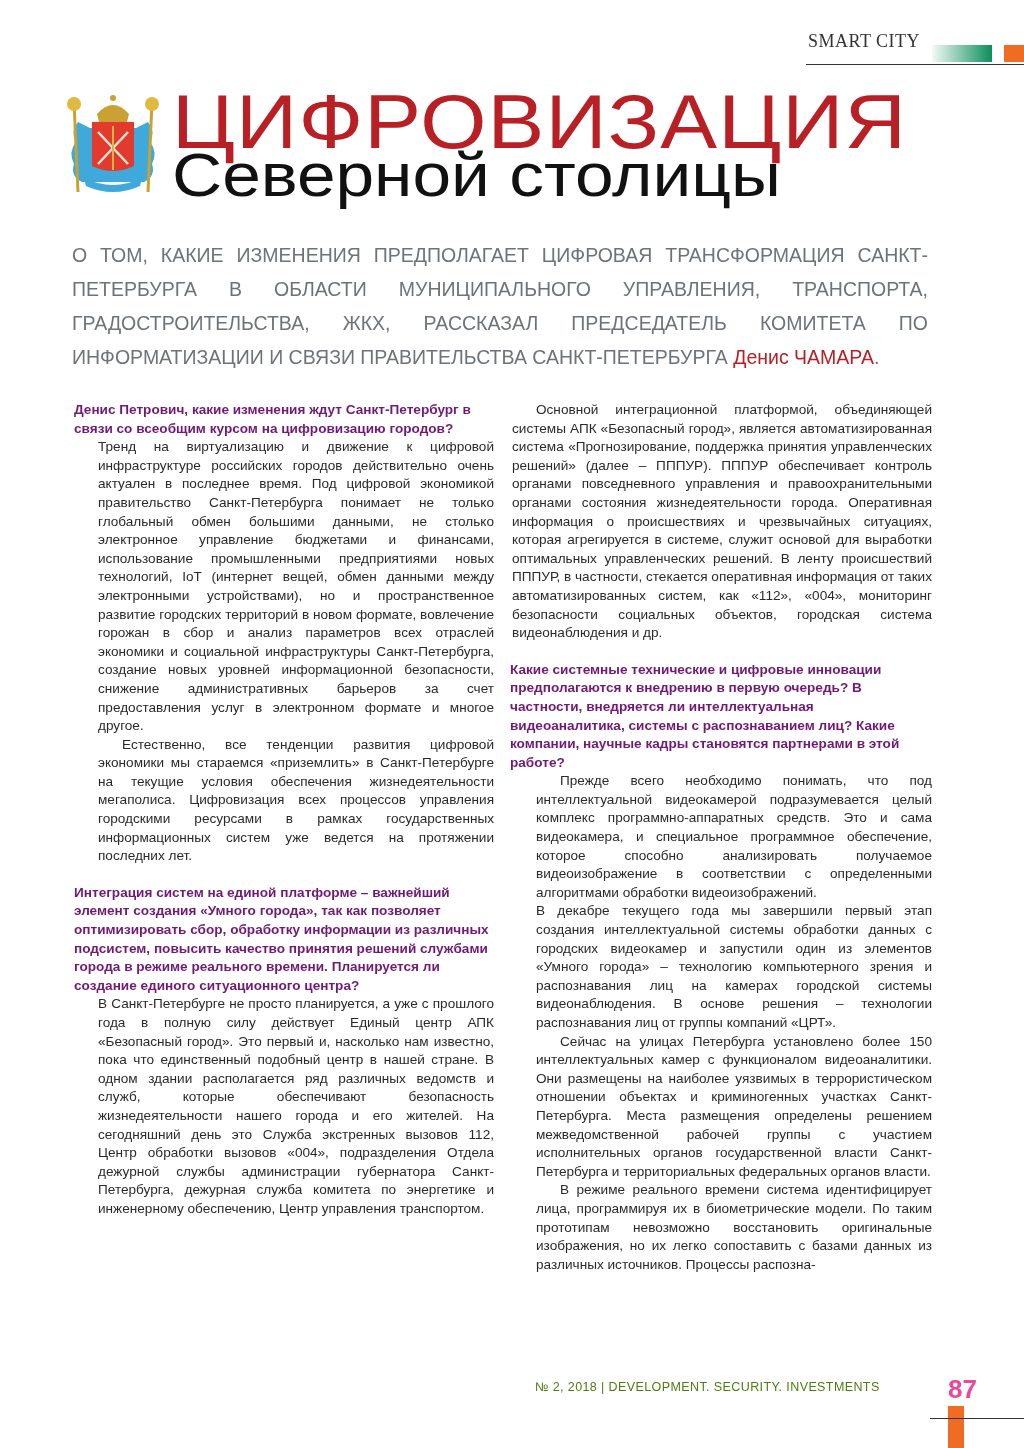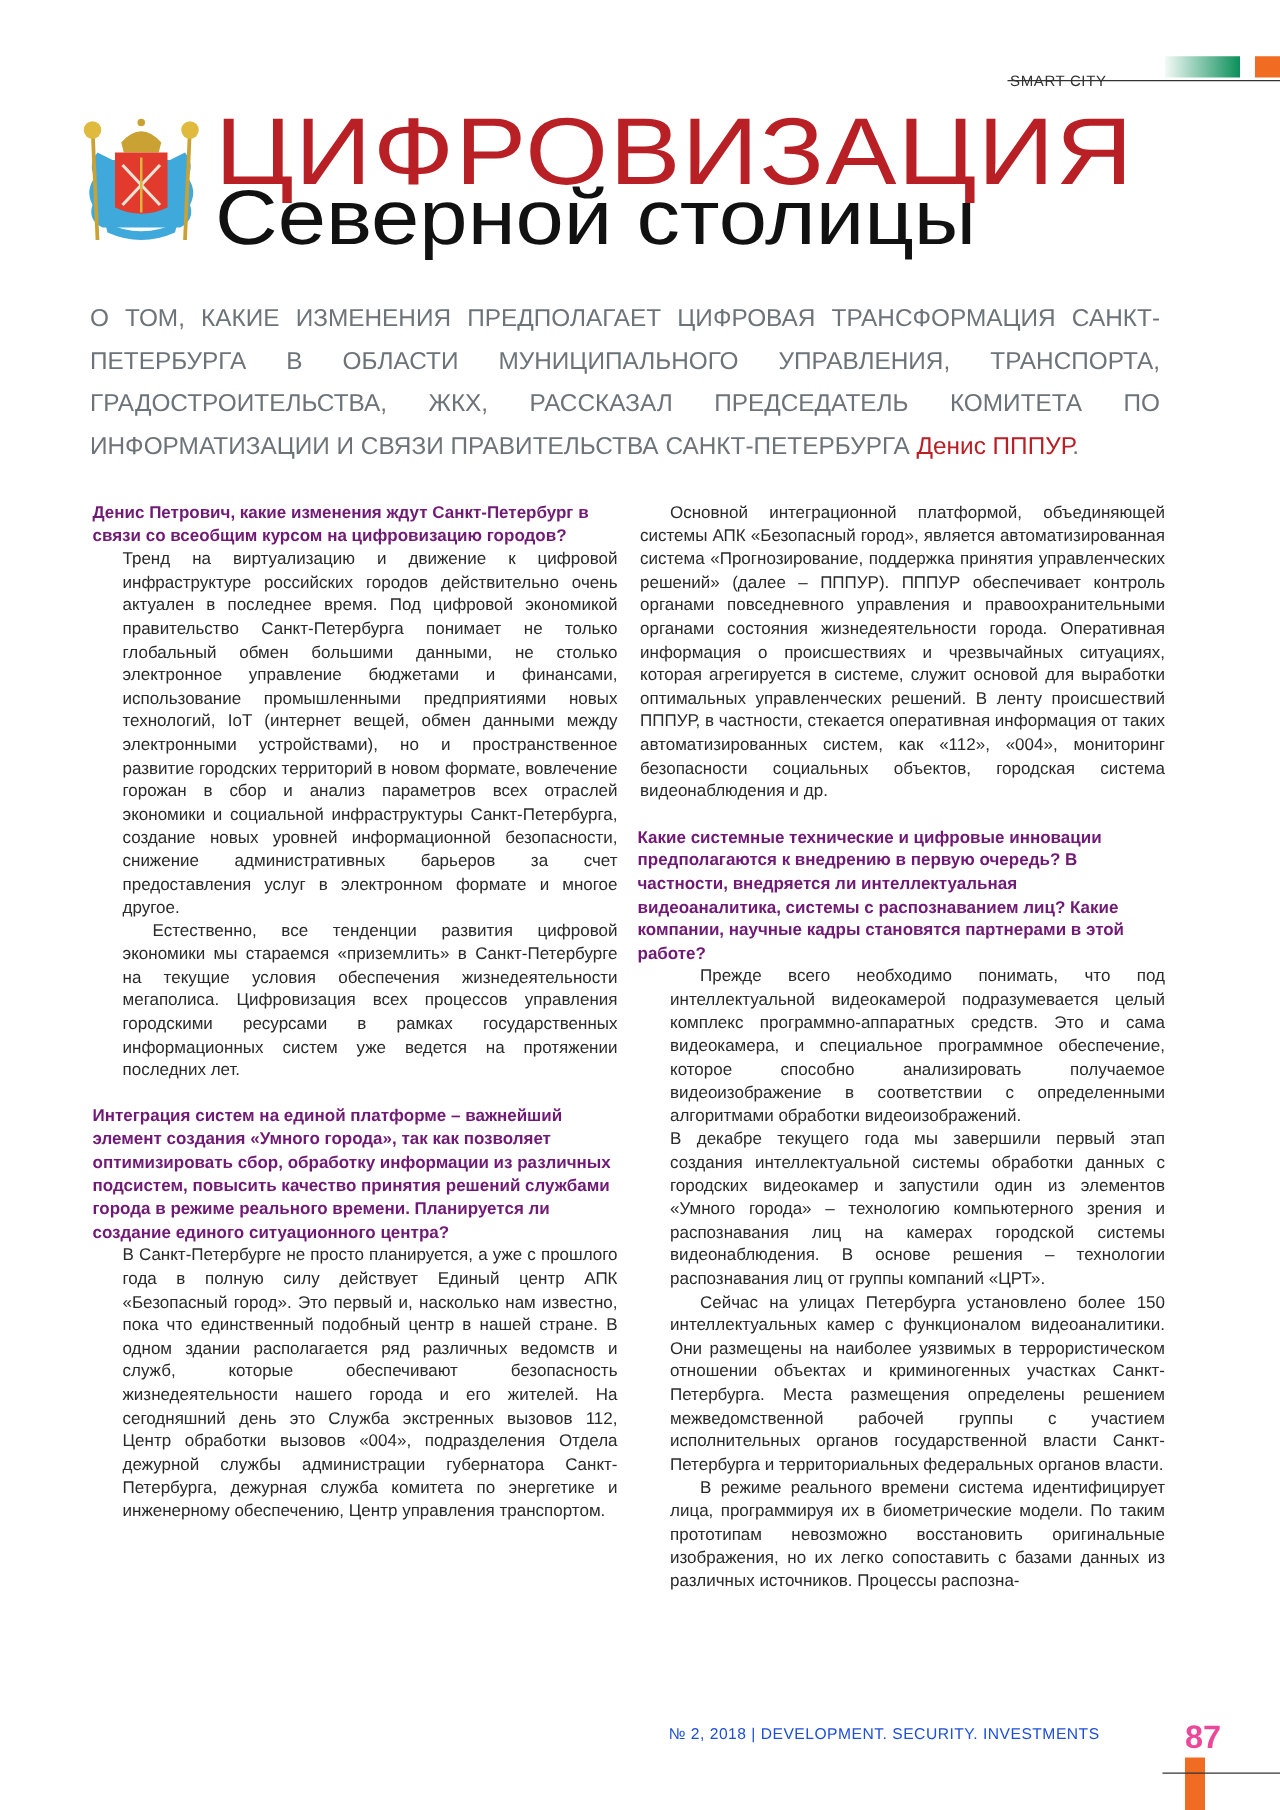--- a/index.html
+++ b/index.html
@@ -1,19 +1,19 @@
 <!DOCTYPE html>
 <html><head>
 <meta charset="utf-8">
 <style>
   html, body { margin: 0; padding: 0; background: #ffffff; }
   body { width: 1024px; height: 1448px; position: relative; overflow: hidden; font-family: "Liberation Sans", sans-serif; color: #231f20; }
 
   
-  .section-label { position: absolute; left: 808px; top: 58px; font-size: 12px; letter-spacing: 0.5px; color: #333; font-family: Liberation Sans, sans-serif; }
+  .section-label { position: absolute; left: 808px; top: 31px; font-size: 18px; letter-spacing: 0.5px; color: #333; font-family: Liberation Serif, serif; }
   .header-rule { position: absolute; left: 806px; top: 64px; width: 218px; height: 1px; background: #333; }
   .header-gradient { position: absolute; left: 932px; top: 45px; width: 60px; height: 17px; background: linear-gradient(90deg, rgba(13,148,92,0.05), #0b8f5a); }
   .header-orange { position: absolute; left: 1004px; top: 45px; width: 20px; height: 17px; background: #ef6c22; }
 
   
   .coat { position: absolute; left: 64px; top: 92px; width: 98px; height: 104px; }
 
   
   .title-main { position: absolute; left: 172px; top: 84px; font-size: 76px; line-height: 76px; color: #b92025; letter-spacing: 1px; font-family: "Liberation Sans", sans-serif; transform: scaleX(1.12); transform-origin: left top; white-space: nowrap; }
   .title-sub { position: absolute; left: 172px; top: 144px; font-size: 62px; line-height: 62px; color: #111; font-family: "Liberation Sans", sans-serif; transform: scaleX(1.12); transform-origin: left top; white-space: nowrap; }
@@ -26,21 +26,21 @@
   .col { position: absolute; top: 401px; width: 420px; font-size: 13.6px; line-height: 18.6px; color: #2a2a2a; }
   .col-left { left: 74px; }
   .col-right { left: 512px; }
   .q { font-weight: bold; color: #701a75; margin: 0; text-align: left; }
   .p { margin: 0; padding-left: 24px; text-align: justify; text-indent: 0; }
   .p.indent { text-indent: 24px; }
   .gap { height: 18px; }
   .col-right .p.first { padding-left: 0; }
 
   
-  .footer-text { position: absolute; left: 535px; top: 1380px; font-size: 12.5px; color: #1d4ed8; letter-spacing: 0.4px; white-space: nowrap; }
+  .footer-text { position: absolute; left: 535px; top: 1380px; font-size: 12.5px; color: #4d7c0f; letter-spacing: 0.4px; white-space: nowrap; }
   .page-num { position: absolute; left: 948px; top: 1374px; font-size: 26px; font-weight: bold; color: #ec4899; }
   .footer-rule { position: absolute; left: 930px; top: 1418px; width: 94px; height: 1px; background: #333; }
   .footer-orange { position: absolute; left: 948px; top: 1406px; width: 16px; height: 42px; background: #ef6c22; }
 </style>
 </head>
 <body>
 
 <div class="section-label">SMART CITY</div>
 <div class="header-gradient"></div>
 <div class="header-orange"></div>
@@ -65,21 +65,21 @@
 
     <line x1="34" y1="40" x2="64" y2="72" stroke="#e9e4d6" stroke-width="2.5"></line>
     <line x1="64" y1="40" x2="34" y2="72" stroke="#e9e4d6" stroke-width="2.5"></line>
     <line x1="49" y1="34" x2="49" y2="78" stroke="#d9b640" stroke-width="2"></line>
   </svg>
 </div>
 
 <div class="title-main">ЦИФРОВИЗАЦИЯ</div>
 <div class="title-sub">Северной столицы</div>
 
-<div class="lead"><span>О ТОМ, КАКИЕ ИЗМЕНЕНИЯ ПРЕДПОЛАГАЕТ ЦИФРОВАЯ ТРАНСФОРМАЦИЯ САНКТ-ПЕТЕРБУРГА В ОБЛАСТИ МУНИЦИПАЛЬНОГО УПРАВЛЕНИЯ, ТРАНСПОРТА, ГРАДОСТРОИТЕЛЬСТВА, ЖКХ, РАССКАЗАЛ ПРЕДСЕДАТЕЛЬ КОМИТЕТА ПО ИНФОРМАТИЗАЦИИ И СВЯЗИ ПРАВИТЕЛЬСТВА САНКТ-ПЕТЕРБУРГА </span><span class="name">Денис ПППУР</span><span>.</span></div>
+<div class="lead"><span>О ТОМ, КАКИЕ ИЗМЕНЕНИЯ ПРЕДПОЛАГАЕТ ЦИФРОВАЯ ТРАНСФОРМАЦИЯ САНКТ-ПЕТЕРБУРГА В ОБЛАСТИ МУНИЦИПАЛЬНОГО УПРАВЛЕНИЯ, ТРАНСПОРТА, ГРАДОСТРОИТЕЛЬСТВА, ЖКХ, РАССКАЗАЛ ПРЕДСЕДАТЕЛЬ КОМИТЕТА ПО ИНФОРМАТИЗАЦИИ И СВЯЗИ ПРАВИТЕЛЬСТВА САНКТ-ПЕТЕРБУРГА </span><span class="name">Денис ЧАМАРА</span><span>.</span></div>
 
 <div class="col col-left">
   <p class="q">Денис Петрович, какие изменения ждут Санкт-Петербург в связи со всеобщим курсом на цифровизацию городов?</p>
   <p class="p">Тренд на виртуализацию и движение к цифровой инфраструктуре российских городов действительно очень актуален в последнее время. Под цифровой экономикой правительство Санкт-Петербурга понимает не только глобальный обмен большими данными, не столько электронное управление бюджетами и финансами, использование промышленными предприятиями новых технологий, IoT (интернет вещей, обмен данными между электронными устройствами), но и пространственное развитие городских территорий в новом формате, вовлечение горожан в сбор и анализ параметров всех отраслей экономики и социальной инфраструктуры Санкт-Петербурга, создание новых уровней информационной безопасности, снижение административных барьеров за счет предоставления услуг в электронном формате и многое другое.</p>
   <p class="p indent">Естественно, все тенденции развития цифровой экономики мы стараемся «приземлить» в Санкт-Петербурге на текущие условия обеспечения жизнедеятельности мегаполиса. Цифровизация всех процессов управления городскими ресурсами в рамках государственных информационных систем уже ведется на протяжении последних лет.</p>
   <div class="gap"></div>
   <p class="q">Интеграция систем на единой платформе – важнейший элемент создания «Умного города», так как позволяет оптимизировать сбор, обработку информации из различных подсистем, повысить качество принятия решений службами города в режиме реального времени. Планируется ли создание единого ситуационного центра?</p>
   <p class="p">В Санкт-Петербурге не просто планируется, а уже с прошлого года в полную силу действует Единый центр АПК «Безопасный город». Это первый и, насколько нам известно, пока что единственный подобный центр в нашей стране. В одном здании располагается ряд различных ведомств и служб, которые обеспечивают безопасность жизнедеятельности нашего города и его жителей. На сегодняшний день это Служба экстренных вызовов 112, Центр обработки вызовов «004», подразделения Отдела дежурной службы администрации губернатора Санкт-Петербурга, дежурная служба комитета по энергетике и инженерному обеспечению, Центр управления транспортом.</p>
 </div>
 

